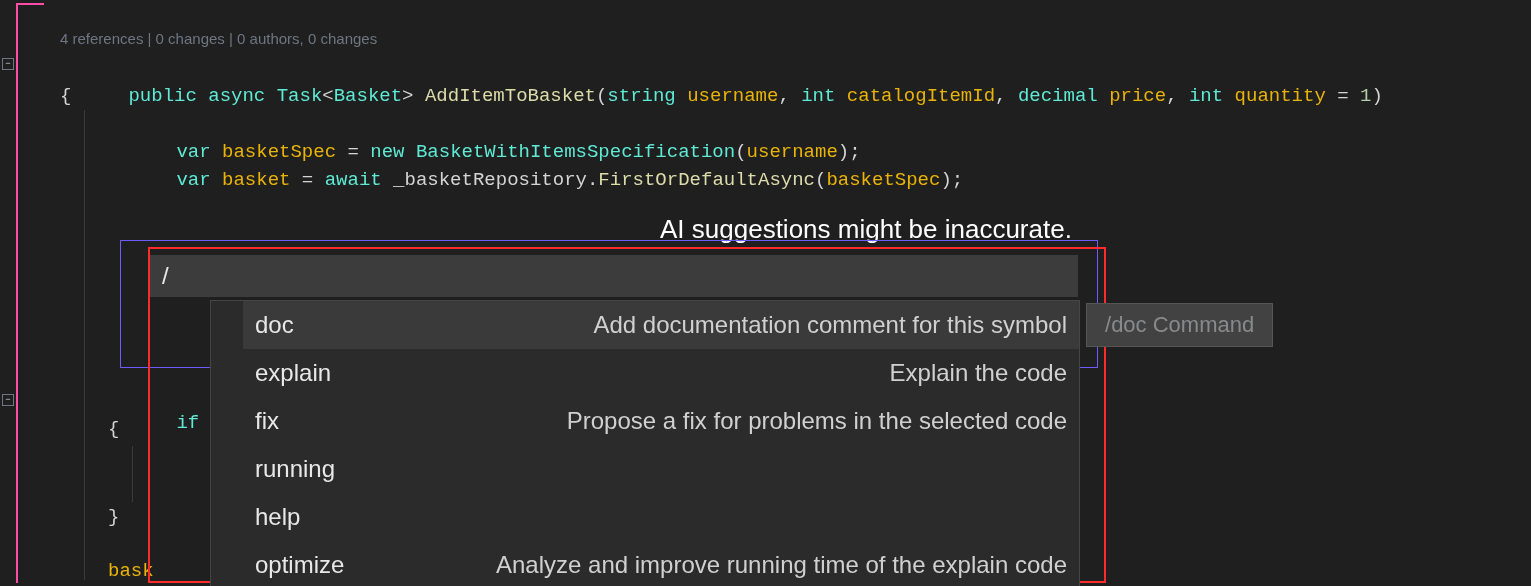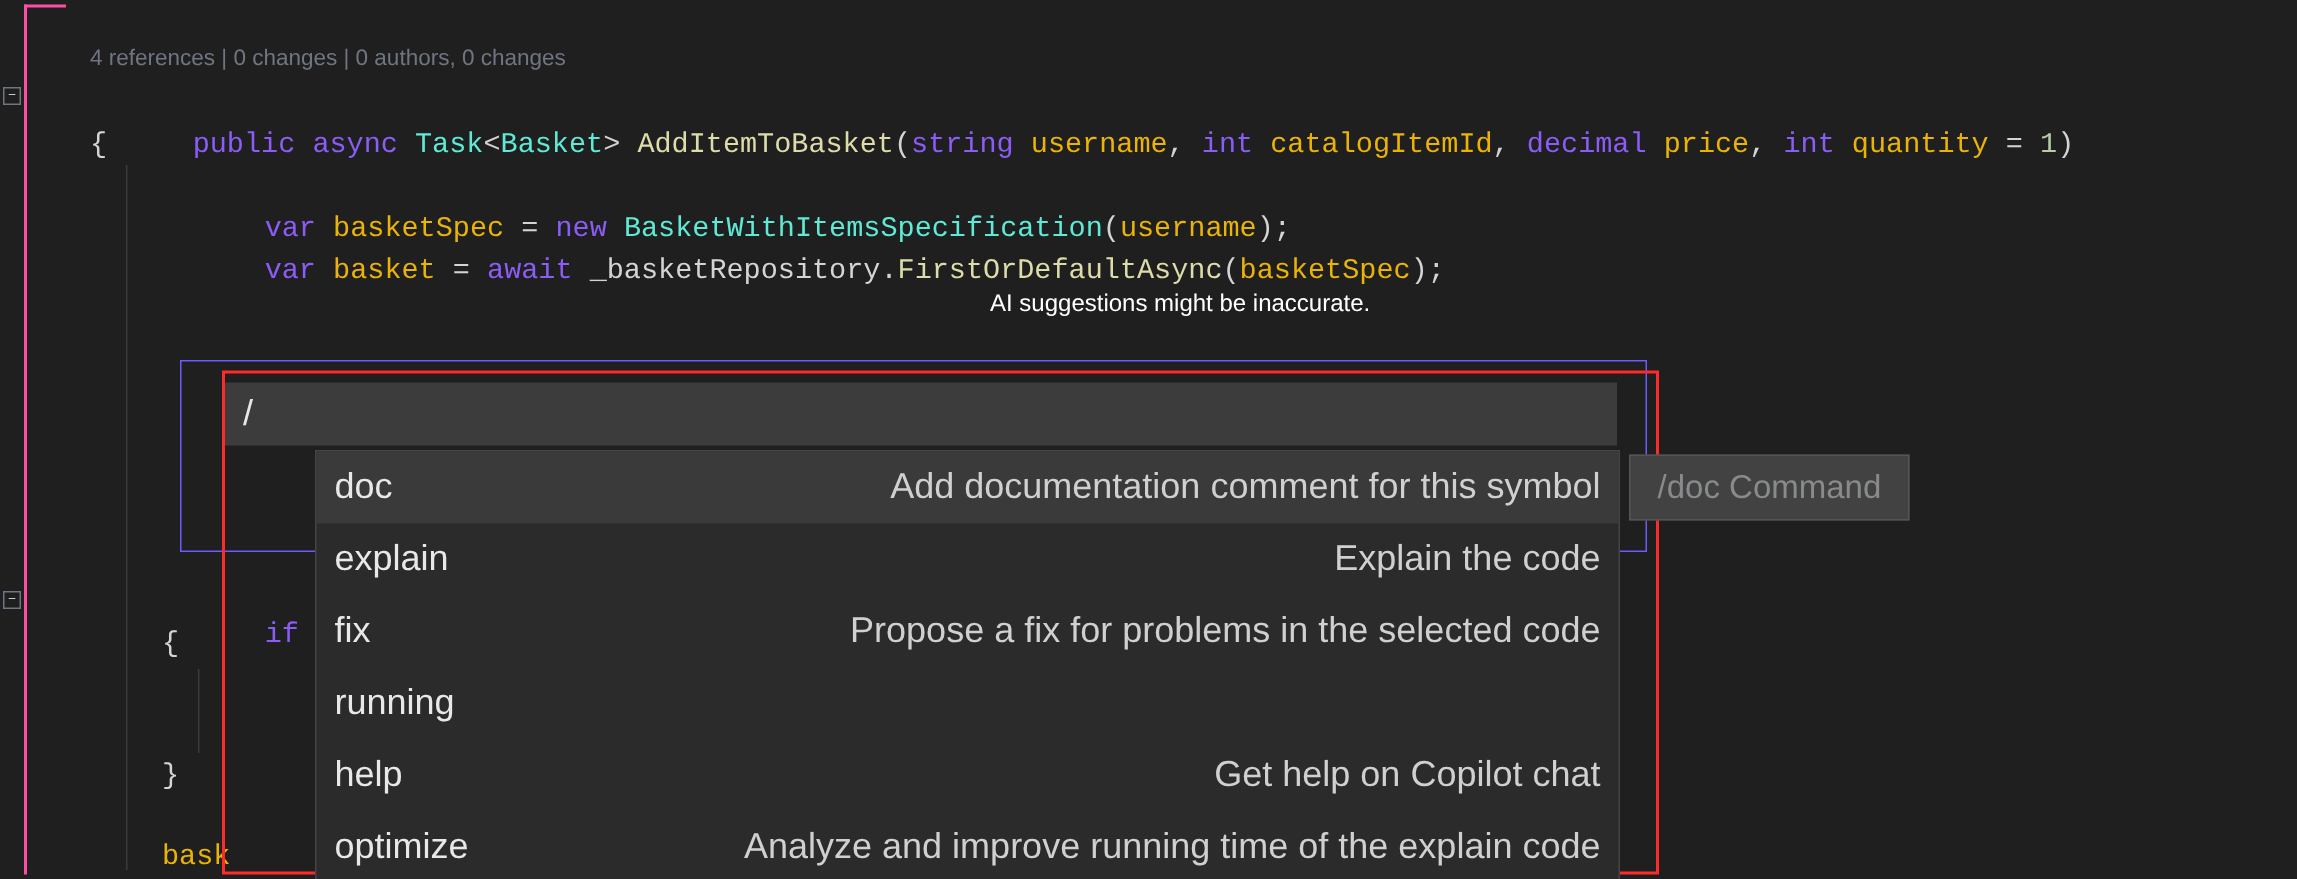--- a/index.html
+++ b/index.html
@@ -44,39 +44,39 @@
   }
   .codelens {
     position: absolute;
     top: 30px;
     left: 0;
     font-size: 15px;
     color: #6f7681;
     font-family: "Segoe UI", Arial, sans-serif;
   }
   .line { position: absolute; left: 0; white-space: pre; font-size: 19px; line-height: 28px; }
-  .kw   { color: #8b5cf6; }
+  .kw   { color: #5eead4; }
   .type { color: #5eead4; }
   .mth  { color: #dcdcaa; }
   .par  { color: #eab308; }
   .txt  { color: #d4d4d4; }
   .num  { color: #b5cea8; }
 
   .guide {
     position: absolute;
     width: 1px;
     background: #3b3b3b;
   }
 
   
   .ai-warning {
     position: absolute;
-    left: 660px; top: 194px;
-    font-family: "Segoe UI", Arial, sans-serif;
-    font-size: 16px;
+    left: 660px; top: 214px;
+    font-family: "Segoe UI", Arial, sans-serif;
+    font-size: 26px;
     color: #ffffff;
   }
   .prompt-box {
     position: absolute;
     left: 120px; top: 240px;
     width: 978px; height: 128px;
     border: 1px solid #6b5cff;
     background: transparent;
   }
   .red-box {
@@ -118,20 +118,21 @@
     border: 1px solid #454545;
     font-family: "Segoe UI", Arial, sans-serif;
   }
   .sugg-row {
     display:flex; justify-content:space-between;
     align-items:center;
     height: 48px;
     padding: 0 12px;
     font-size: 24px;
     color: #e8e8e8;
+    margin-left: 32px;
   }
   .sugg-row.selected {
     background: #3a3a3a;
   }
   .sugg-name { font-weight: 400; }
   .sugg-desc { color: #d0d0d0; }
 
   .residual {
     position: absolute;
     font-size: 19px;
@@ -199,21 +200,20 @@
     </div>
     <div class="sugg-row">
       <span class="sugg-name">fix</span>
       <span class="sugg-desc">Propose a fix for problems in the selected code</span>
     </div>
     <div class="sugg-row">
       <span class="sugg-name">running</span>
     </div>
     <div class="sugg-row">
       <span class="sugg-name">help</span>
-      <span class="sugg-desc">Get help on Copilot chat</span>
     </div>
     <div class="sugg-row">
       <span class="sugg-name">optimize</span>
       <span class="sugg-desc">Analyze and improve running time of the explain code</span>
     </div>
   </div>
 
   <div class="tooltip">
     <span class="slash">/</span>
       <span>doc Command</span>

